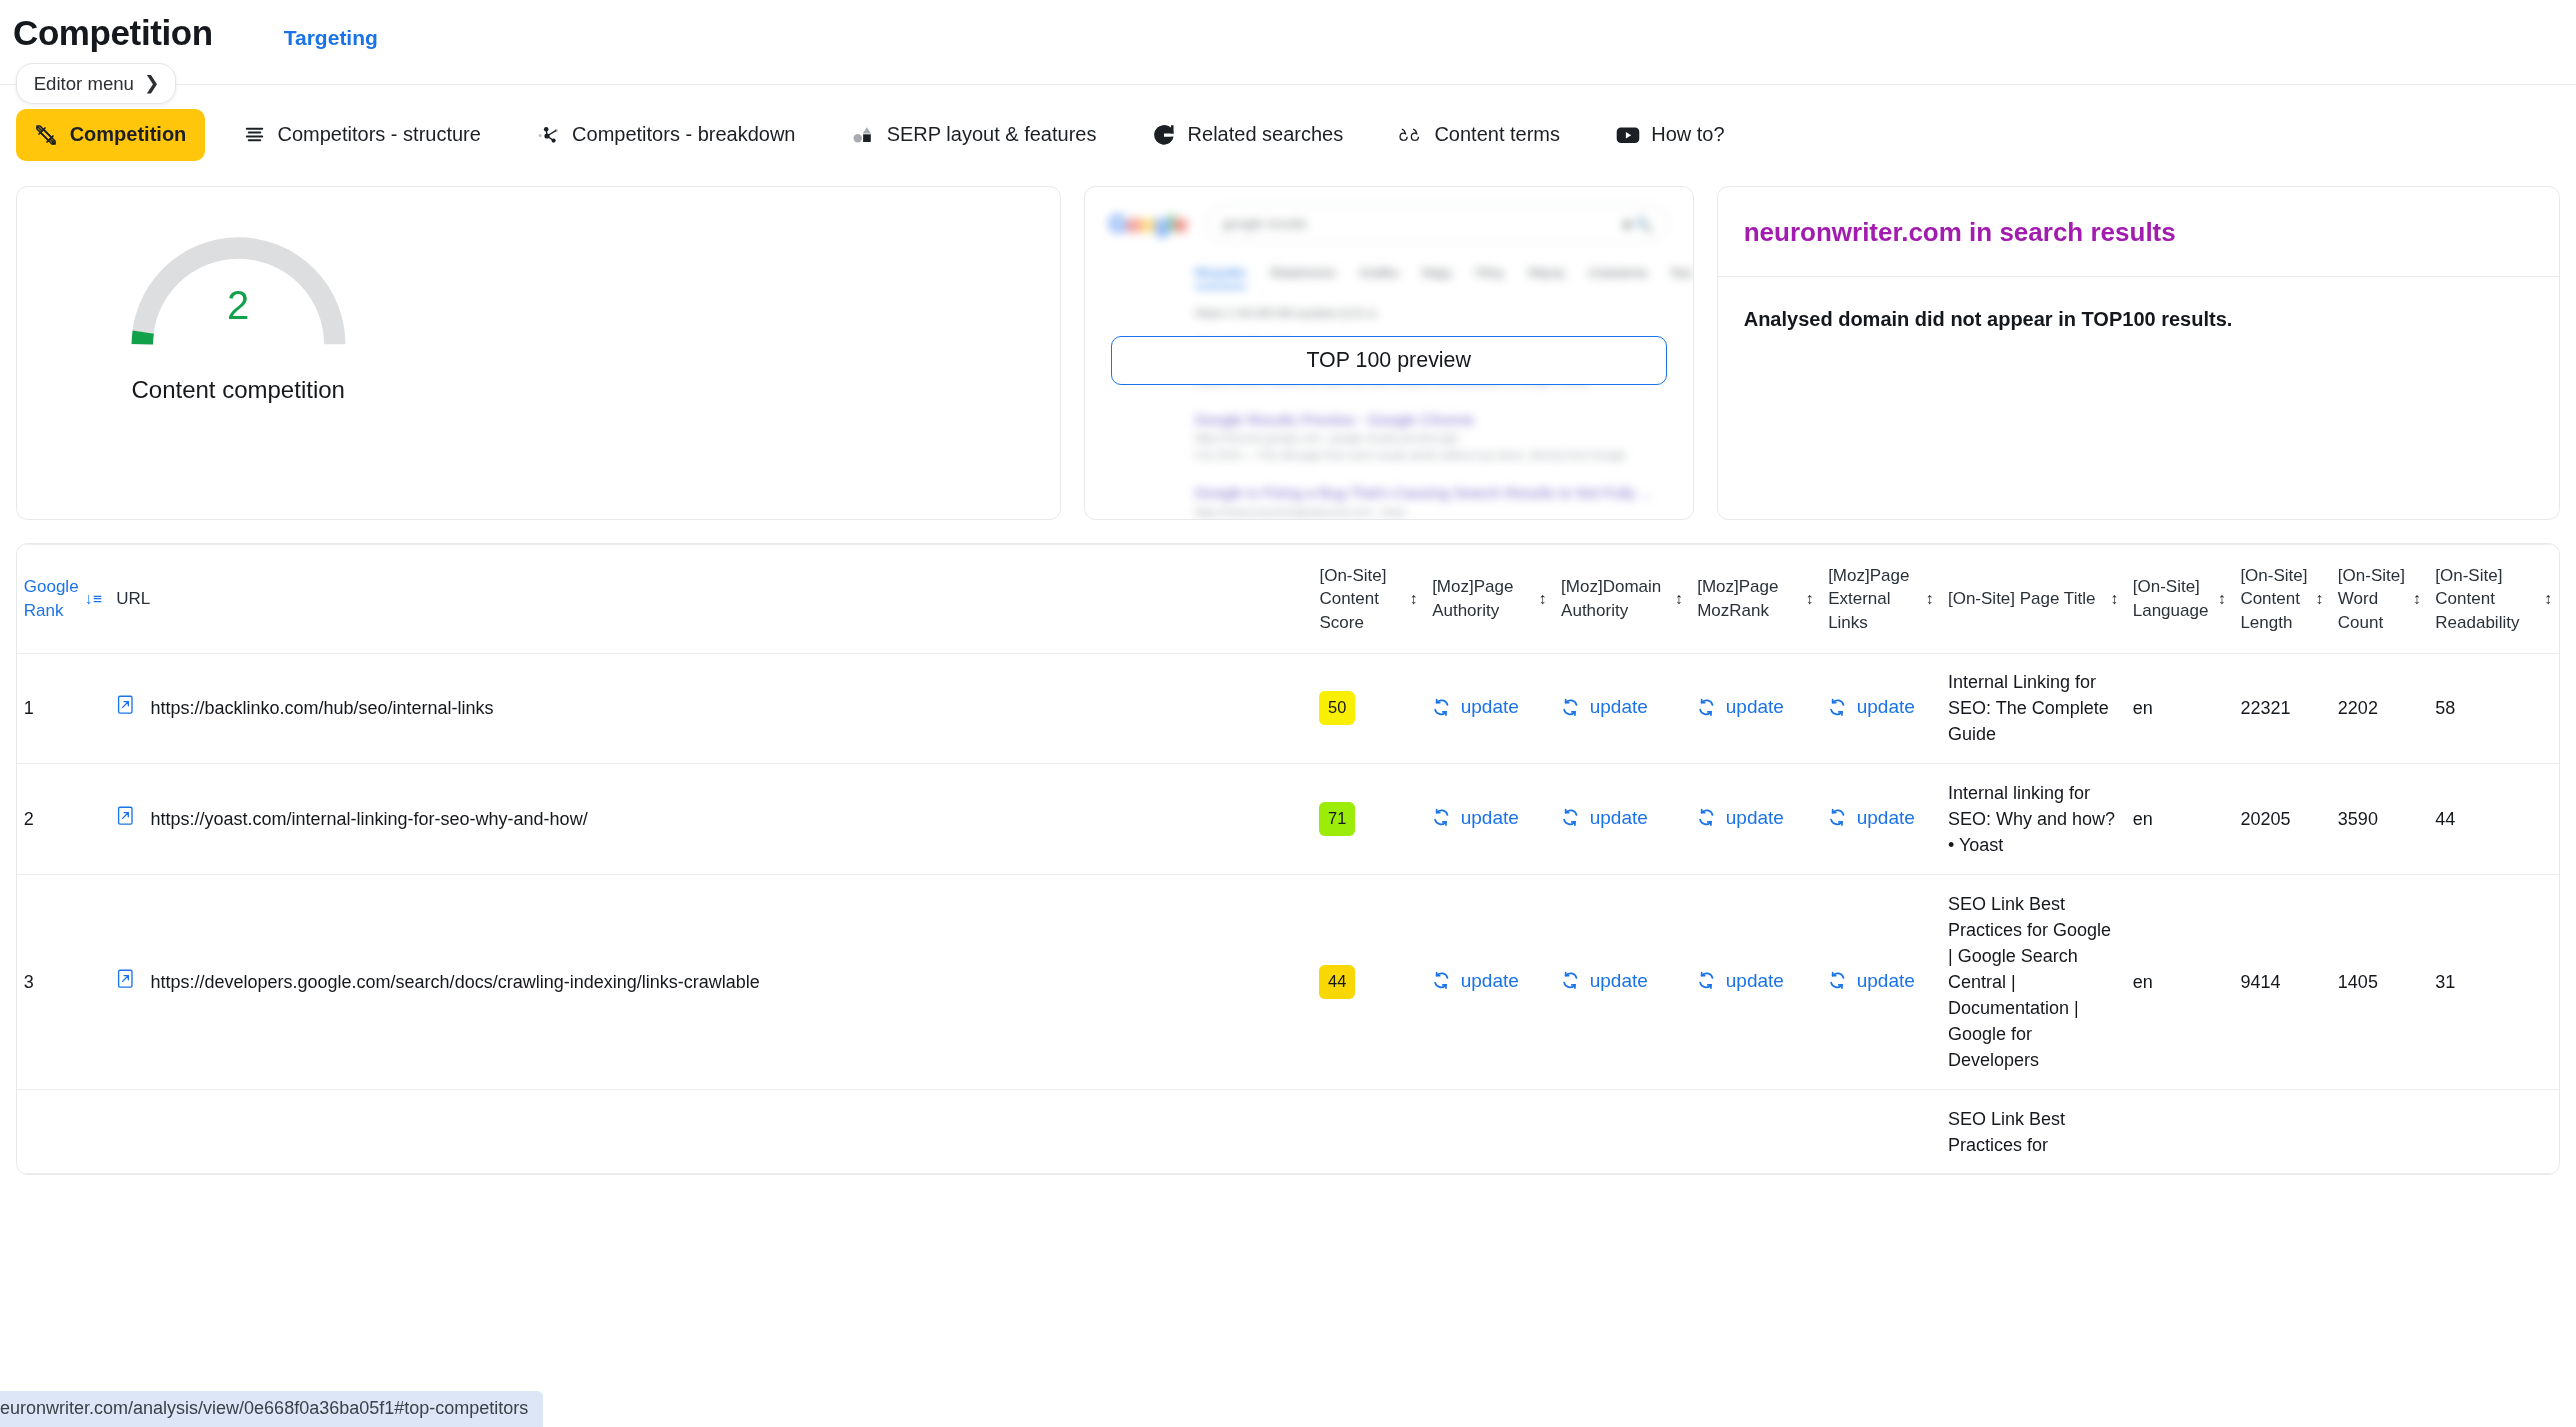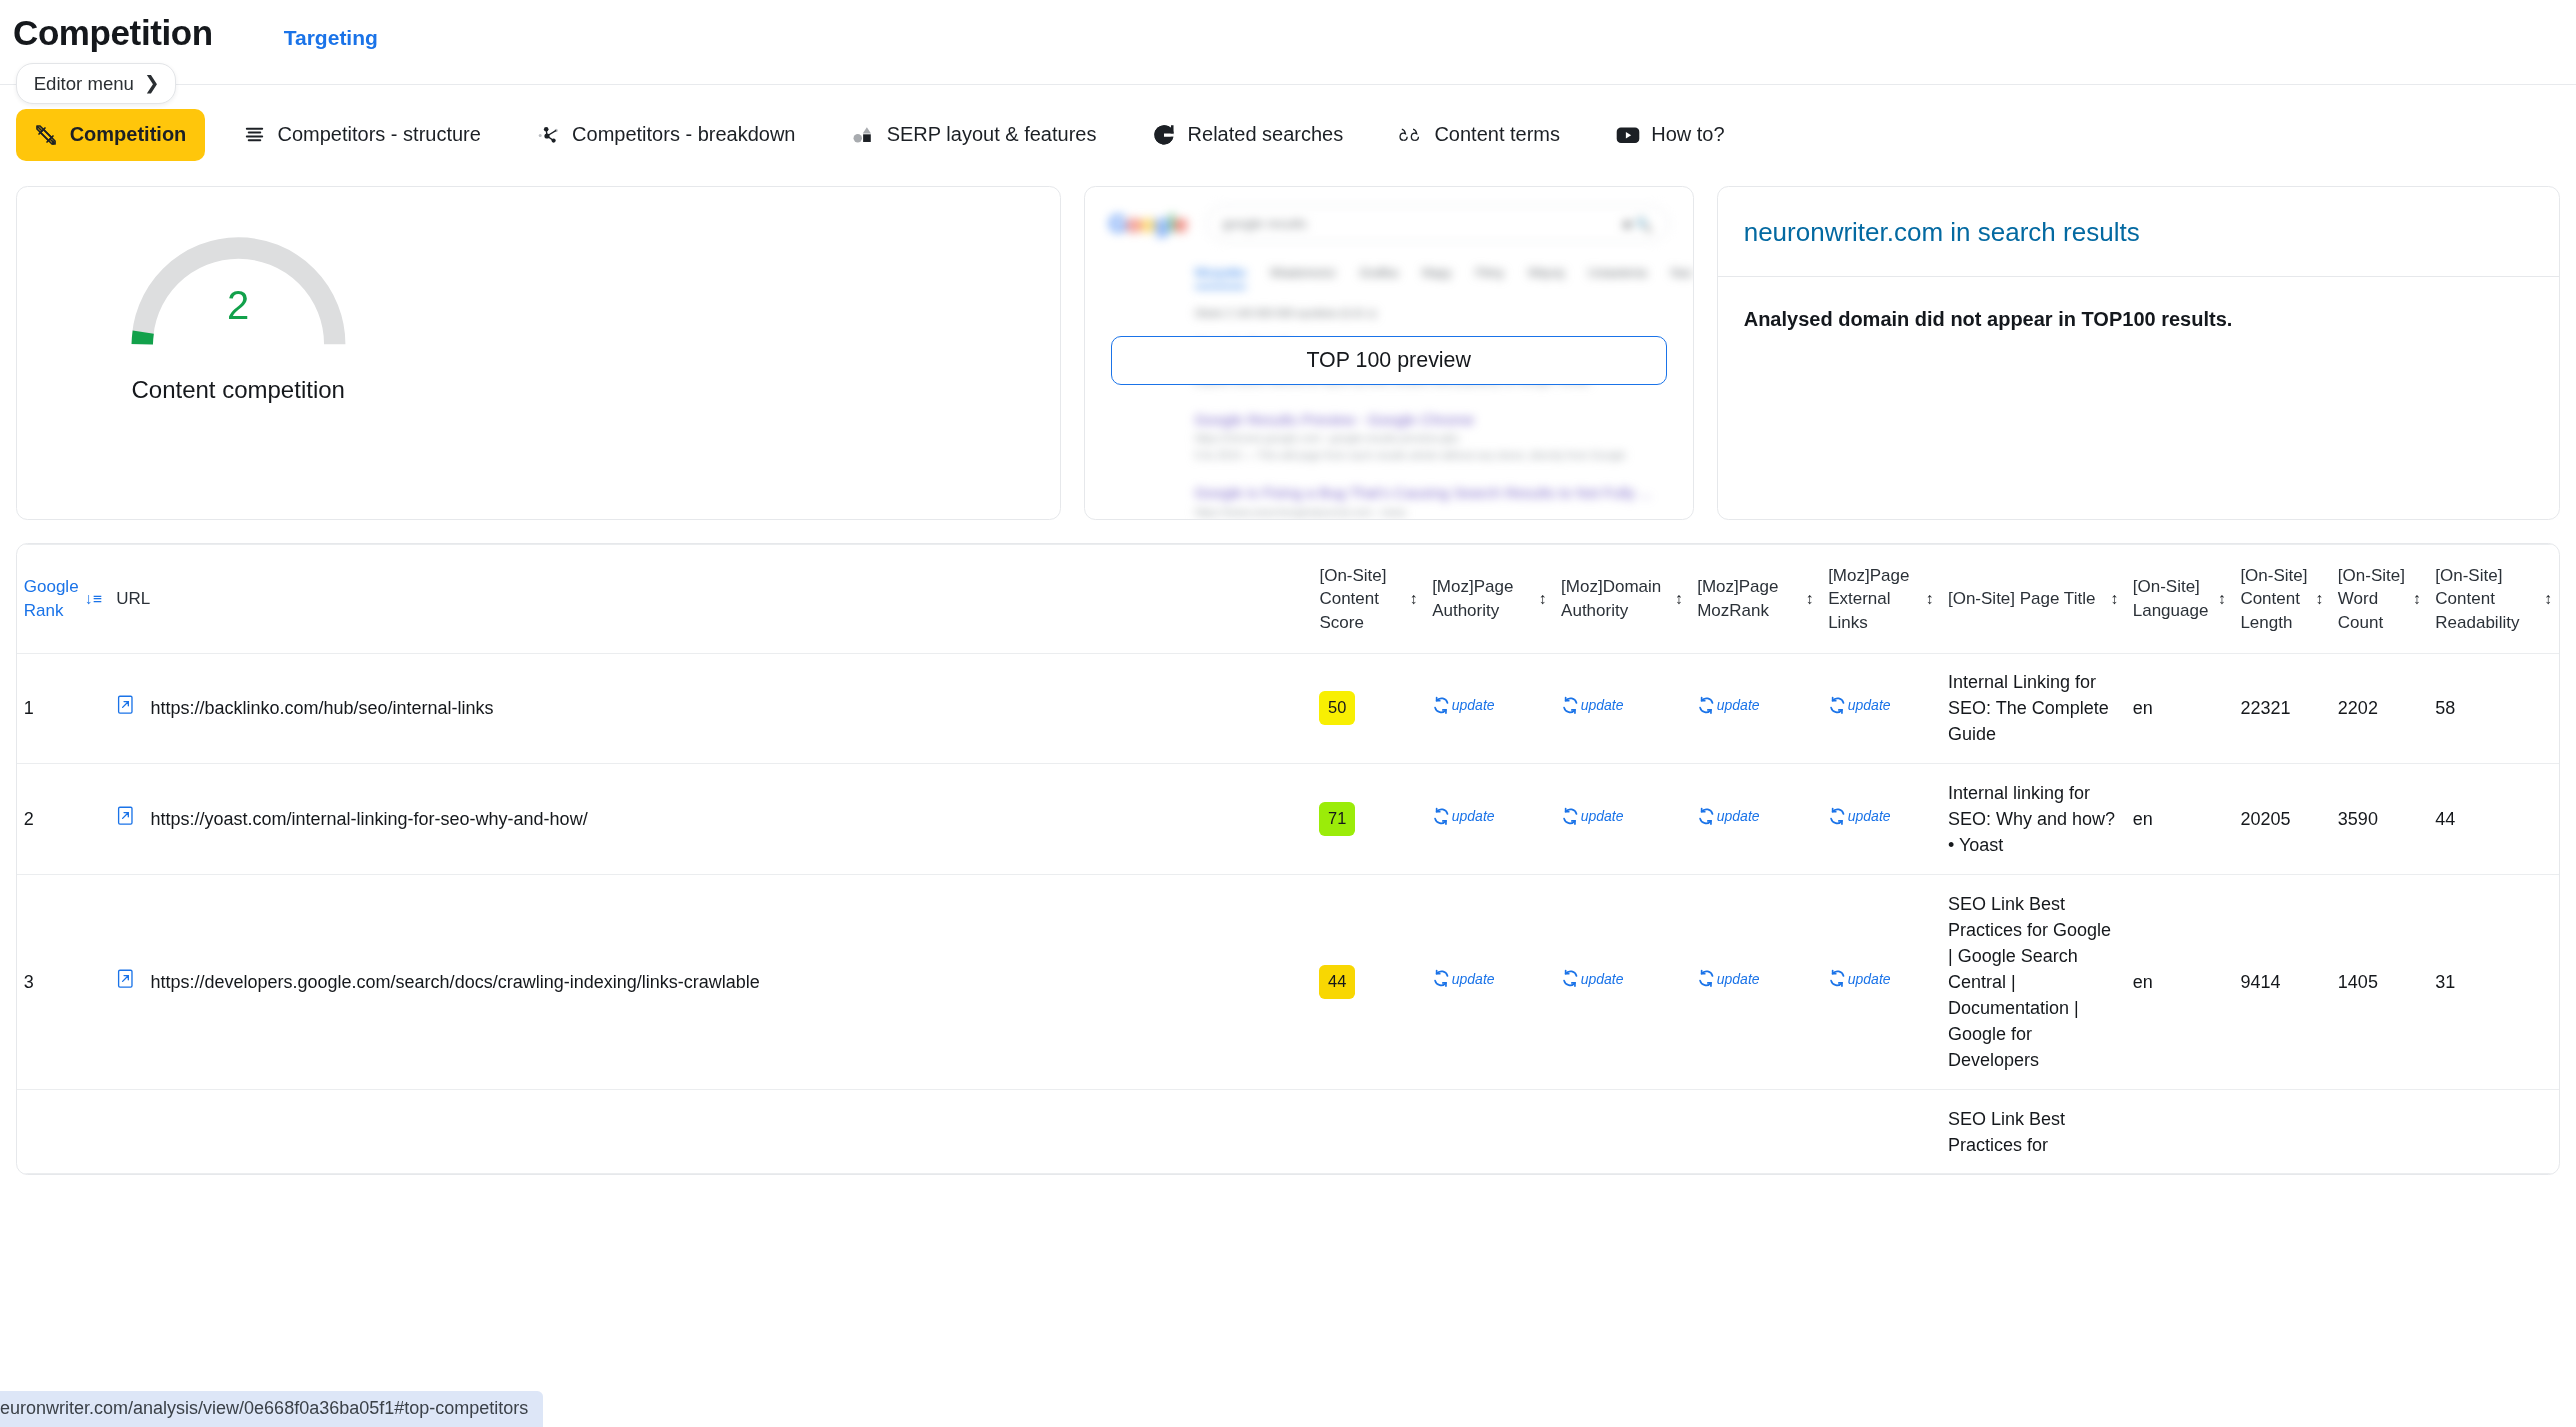--- a/index.html
+++ b/index.html
@@ -215,21 +215,22 @@
     font-size: 21.4px;
     color: #15181c;
     cursor: pointer;
   }
 
   
   .card-domain-head {
     padding: 30px 26px 28.6px 26px;
     border-bottom: 0.7px solid #e6e8eb;
     font-size: 26px;
-    color: #0369a1;
+    color: #a21caf;
+    font-weight: bold;
   }
   .card-domain-body {
     padding: 31px 26px;
     font-size: 20px;
     font-weight: 700;
     color: #14181d;
   }
 
   
   .panel {
@@ -289,25 +290,24 @@
     text-align: left;
     padding: 5px 8.6px;
     border-radius: 5.7px;
     font-size: 16.4px;
     color: #15181c;
   }
   .update-link {
     color: #1a73e8;
     display: inline-flex;
     align-items: center;
-    gap: 1px;
-    font-size: 14px;
+    gap: 10px;
+    font-size: 19px;
     cursor: pointer;
     white-space: nowrap;
-    font-style: italic;
   }
 
   
   col.c-rank   { width: 91px; }
   col.c-url    { width: 1185px; }
   col.c-score  { width: 111px; }
   col.c-pa     { width: 127px; }
   col.c-da     { width: 134px; }
   col.c-mr     { width: 129px; }
   col.c-pel    { width: 118px; }

